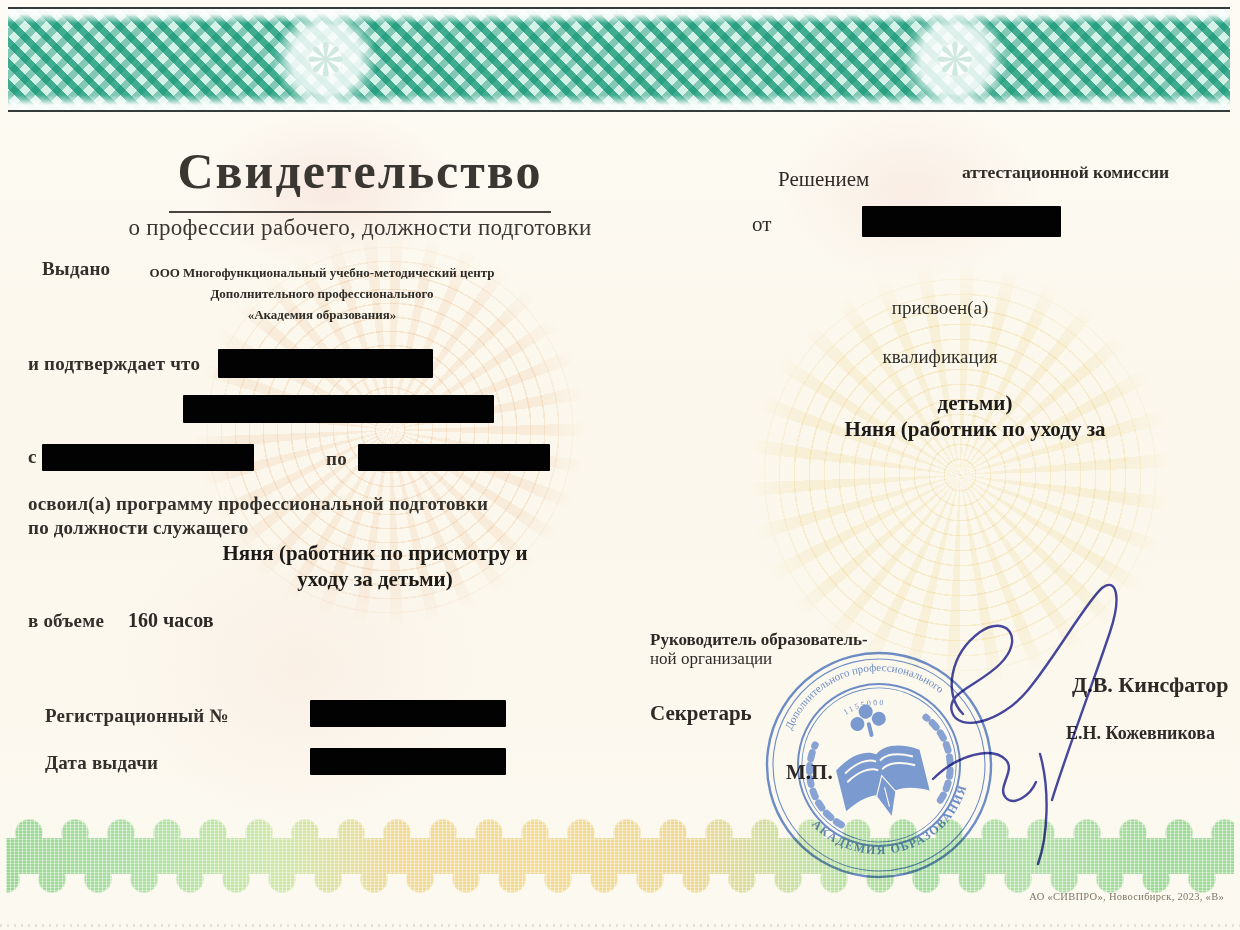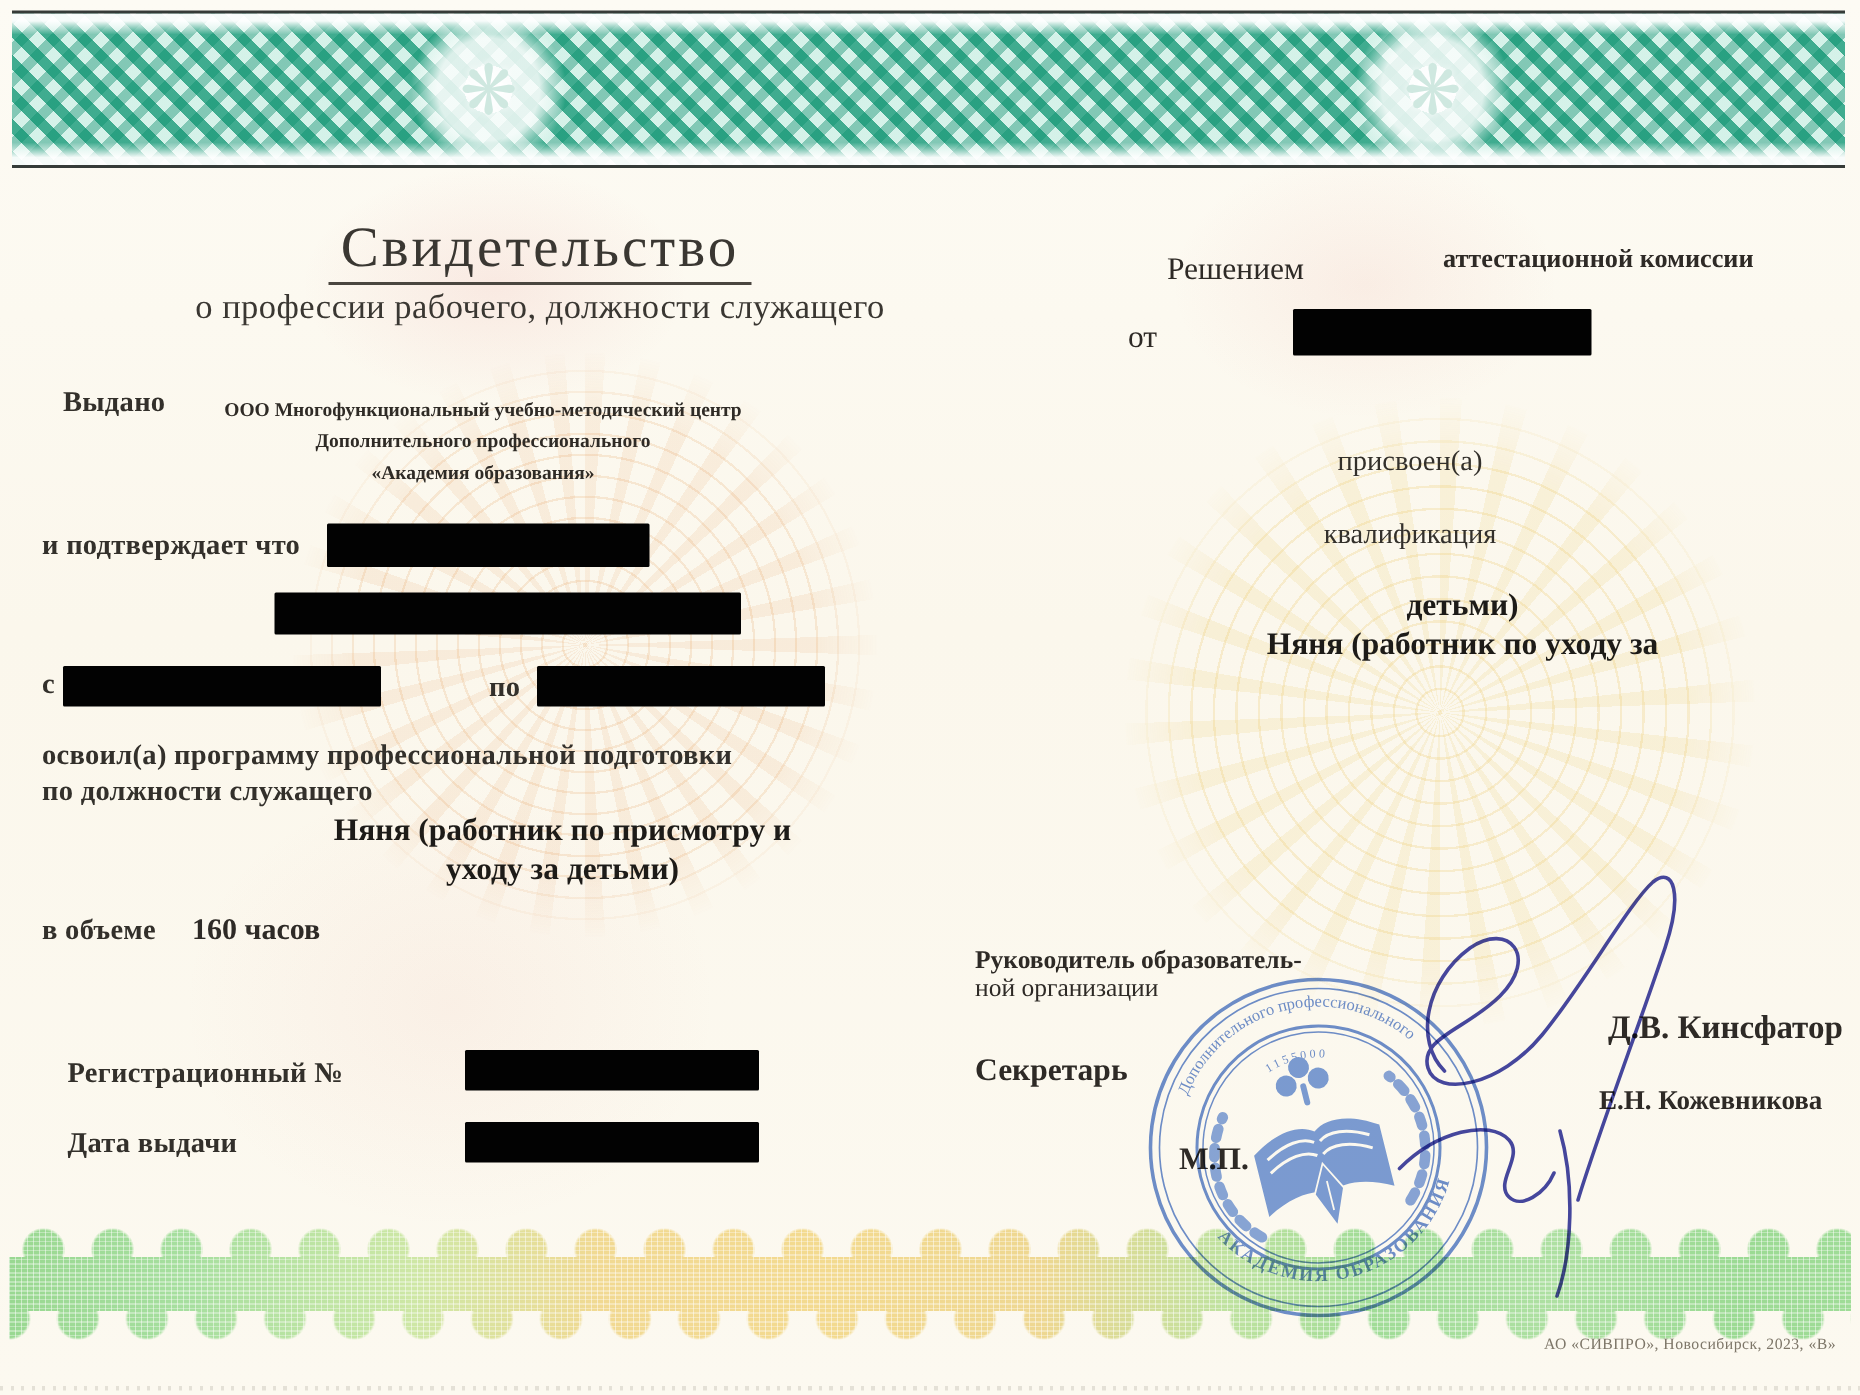--- a/index.html
+++ b/index.html
@@ -74,22 +74,22 @@
   .wm-pink1{left:200px;top:110px;width:260px;height:160px;border-radius:40%;
     background:radial-gradient(ellipse,rgba(226,120,120,.12),rgba(0,0,0,0) 70%);}
   .wm-pink2{left:780px;top:100px;width:260px;height:180px;border-radius:40%;
     background:radial-gradient(ellipse,rgba(226,130,120,.10),rgba(0,0,0,0) 70%);}
   .wm-pink3{left:120px;top:520px;width:360px;height:300px;border-radius:45%;
     background:radial-gradient(ellipse,rgba(228,140,130,.08),rgba(0,0,0,0) 70%);}
 
   
   .title-wrap{position:absolute;left:30px;top:146px;width:660px;text-align:center;}
   .title{
-    display:inline-block;font-size:38px;font-weight:400;letter-spacing:2px;color:#3a3732;
-    line-height:1.0;border-bottom:2px solid #4a463f;padding:0 8px 4px 8px;
+    display:inline-block;font-size:50px;font-weight:700;letter-spacing:2px;color:#3a3732;
+    line-height:1.0;border-bottom:2px solid #4a463f;padding:0 8px 15px 8px;
   }
   .subtitle{font-size:23px;font-weight:500;color:#3a3732;margin-top:2px;letter-spacing:.3px;}
 
   .issuer-block{position:absolute;left:42px;top:237px;width:560px;text-align:center;
     font-size:13px;font-weight:700;line-height:1.6;color:#2f2b26;margin-top:26px;}
 
   .prog-name{position:absolute;left:150px;top:540px;width:450px;text-align:center;
     font-size:21px;font-weight:700;line-height:1.25;color:#1d1b18;}
   .qual-name{position:absolute;left:775px;top:390px;width:400px;text-align:center;
     font-size:21px;font-weight:700;line-height:1.25;color:#1d1b18;}
@@ -117,21 +117,21 @@
   <div class="band-bottom"></div>
 
   <div class="wm wm-orange"></div>
   <div class="wm wm-yellow"></div>
   <div class="wm wm-pink1"></div>
   <div class="wm wm-pink2"></div>
   <div class="wm wm-pink3"></div>
 
   <div class="title-wrap">
     <span class="title">Свидетельство</span>
-    <div class="subtitle">о профессии рабочего, должности служащего</div>
+    <div class="subtitle">о профессии рабочего, должности подготовки</div>
   </div>
 
   <div class="t lbl" style="left:42px;top:258px;">Выдано</div>
   <div class="issuer-block">
     <div>ООО Многофункциональный учебно-методический центр</div>
     <div>Дополнительного профессионального</div>
     <div>«Академия образования»</div>
   </div>
 
   <div class="t lbl" style="left:28px;top:353px;">и подтверждает что</div>

